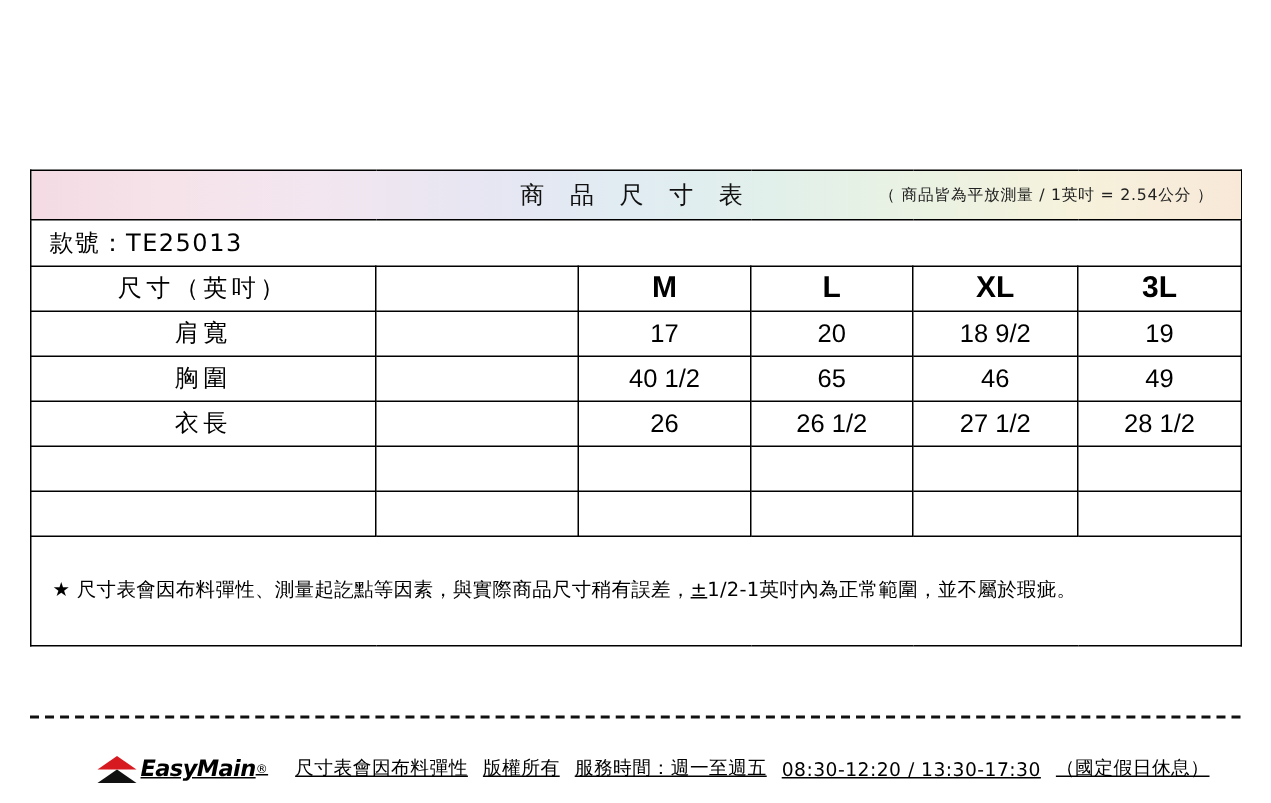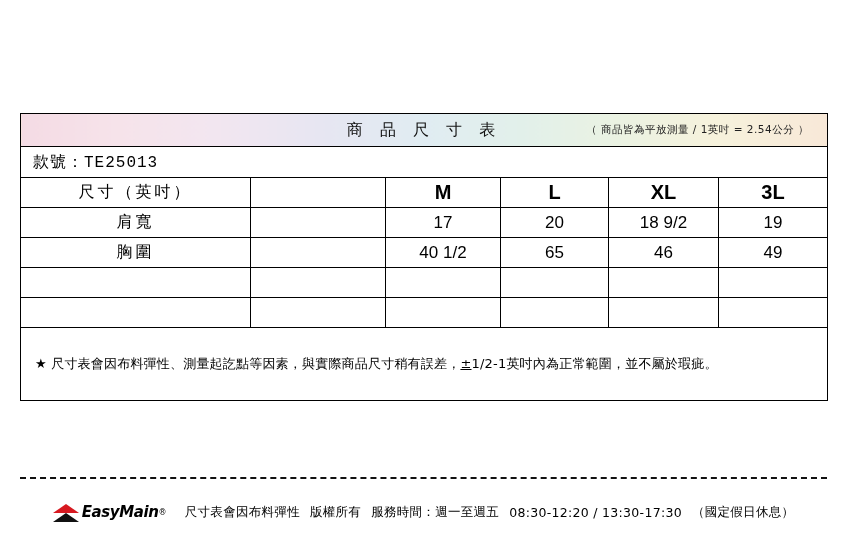--- a/index.html
+++ b/index.html
@@ -71,21 +71,20 @@
     right: 18px;
     font-size: 10.5px;
     color: #222;
     white-space: nowrap;
     letter-spacing: 0.5px;
   }
 
   .model-row td {
     height: 30px;
     background: #ffffff;
-    font-family: Liberation Mono, monospace;
   }
   .model-text {
     padding-left: 12px;
     font-size: 16px;
     letter-spacing: 1px;
     white-space: nowrap;
   }
 
   .row-h { height: 30px; margin-left: 30px; }
 
@@ -127,28 +126,29 @@
     position: absolute;
     left: 20px;
     top: 477px;
     width: 807px;
     border-top: 2px dashed #111;
   }
 
   
   .footer {
     position: absolute;
-    left: 20px;
+    left: 32px;
     top: 494px;
     width: 807px;
     height: 36px;
     display: flex;
     align-items: center;
     justify-content: center;
     gap: 0px;
+    text-decoration: underline;
   }
   .footer-inner {
     display: flex;
     align-items: center;
     white-space: nowrap;
     font-size: 12.5px;
     letter-spacing: 0.3px;
   }
   .logo-wrap {
     display: flex;
@@ -233,20 +233,28 @@
 
       <tr class="row-h">
         <td class="lbl">胸圍</td>
         <td class="val blank"></td>
         <td class="val">40 1/2</td>
         <td class="val">65</td>
         <td class="val">46</td>
         <td class="val">49</td>
       </tr>
 
+      <tr class="row-h">
+        <td class="lbl">衣長</td>
+        <td class="val blank"></td>
+        <td class="val">26</td>
+        <td class="val">26 1/2</td>
+        <td class="val">27 1/2</td>
+        <td class="val">28 1/2</td>
+      </tr>
 
       <tr class="row-h">
         <td class="lbl"></td>
         <td class="val blank"></td>
         <td class="val blank"></td>
         <td class="val blank"></td>
         <td class="val blank"></td>
         <td class="val blank"></td>
       </tr>
 

